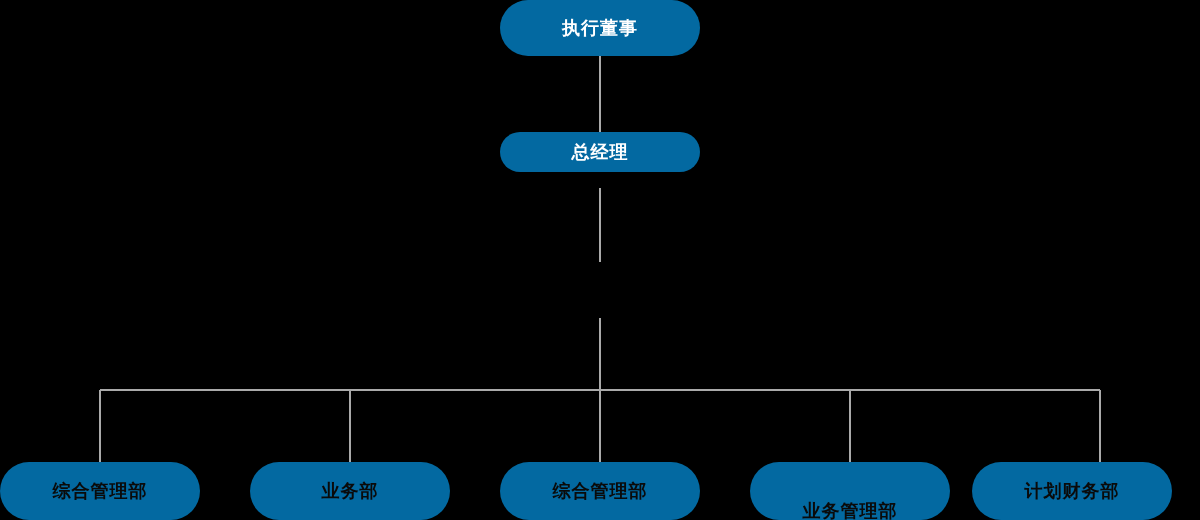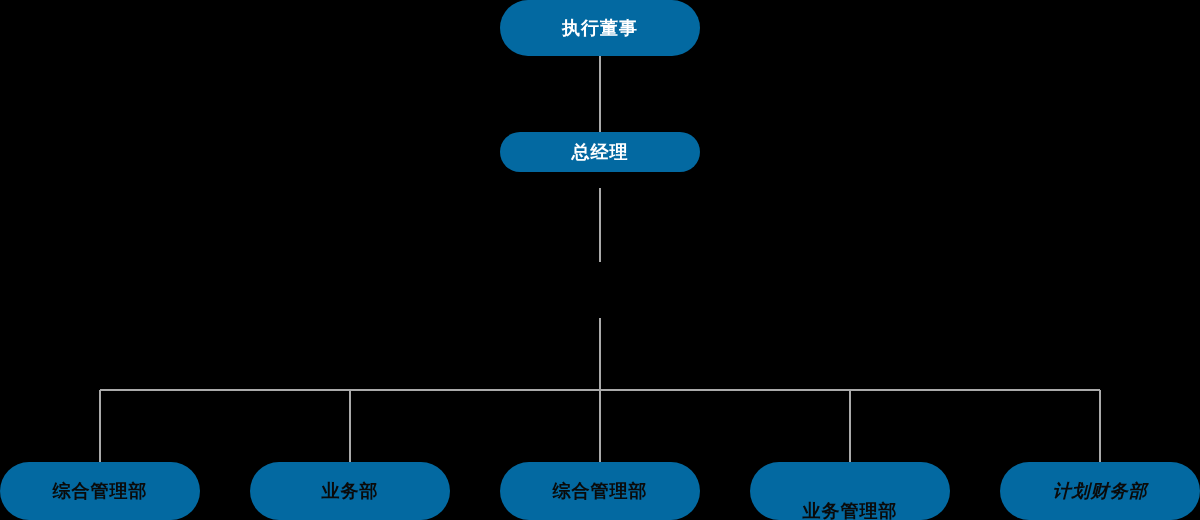--- a/index.html
+++ b/index.html
@@ -47,21 +47,21 @@
   }
   .level-exec  { left: 500px; top: 0px;   width: 200px; height: 56px; }
   .level-gm    { left: 500px; top: 132px; width: 200px; height: 40px; }
   .level-dgm   { left: 500px; top: 262px; width: 200px; height: 56px; }
 
   .dept { top: 462px; width: 200px; height: 58px; border-radius: 29px; }
   .dept-0 { left: 0px; }
   .dept-1 { left: 250px; align-items: center; }
   .dept-2 { left: 500px; }
   .dept-3 { left: 750px; align-items: flex-end; }
-  .dept-4 { left: 1000px; font-style: italic; }
+  .dept-4 { left: 972px; }
 
   .node-label-light { color: #ffffff; font-size: 18px; font-weight: 700; }
   .node-label-dark  { color: #0a0a0a; font-size: 18px; font-weight: 700; }
 </style>
 </head>
 <body>
 
 <div id="org-chart">
 
   <svg class="connector-layer" width="1200" height="520" viewBox="0 0 1200 520" xmlns="http://www.w3.org/2000/svg">

